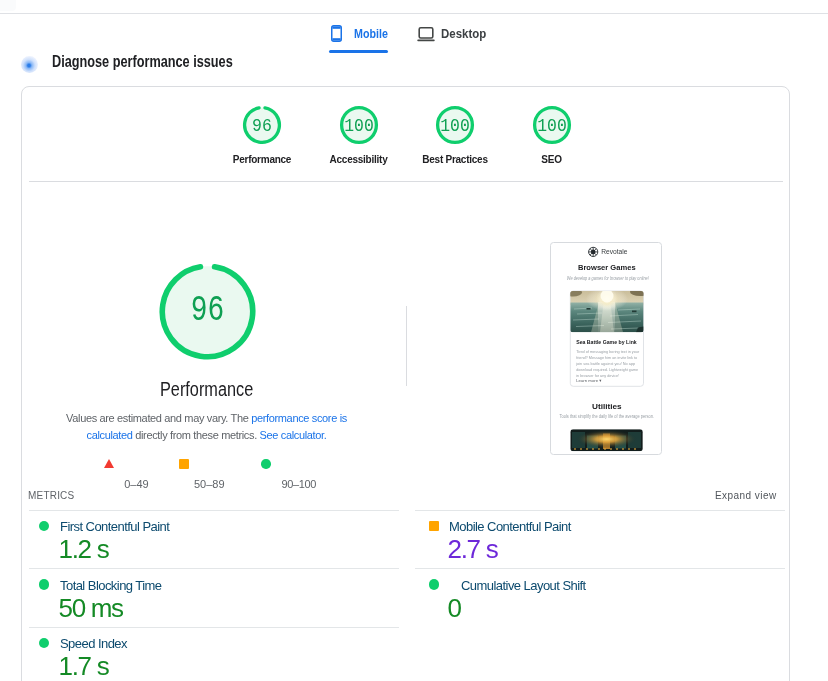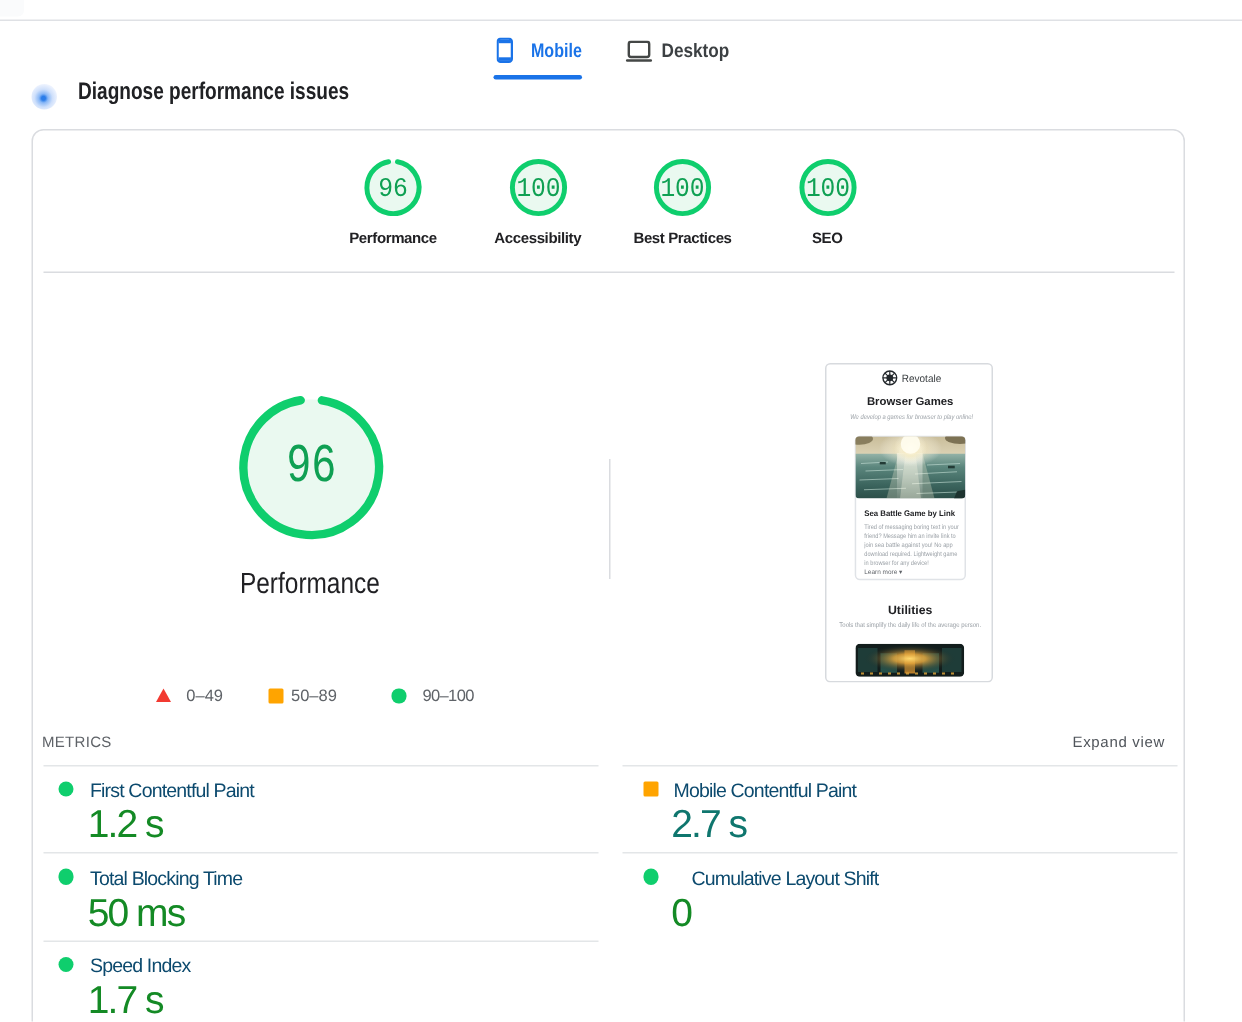--- a/index.html
+++ b/index.html
@@ -3,21 +3,21 @@
 <meta charset="utf-8">
 <style>
   * { margin:0; padding:0; box-sizing:border-box; }
   html,body { width:828px; height:681px; background:#fff; overflow:hidden;
     font-family:"Liberation Sans", sans-serif; }
   .abs { position:absolute; }
   #page { position:relative; width:828px; height:513px; }
   .mtitle { font-size:13px; letter-spacing:-0.55px; color:#0c4a6e; }
   .mval { font-size:26px; letter-spacing:-1.3px; line-height:26px; }
   .glabel { font-size:10px; font-weight:bold; letter-spacing:-0.25px; color:#212124; text-align:center; width:100px; }
-  .leg { font-size:11px; color:#5f6368; line-height:14px; }
+  .leg { font-size:11px; color:#5f6368; line-height:14px;margin-top:20px; }
 </style>
 </head>
 <body>
 <div id="page">
 
   <div class="abs" style="left:0;top:0;width:16px;height:11px;background:#fafbfc;border-radius:0 0 4px 0;"></div>
   <div class="abs" style="left:0;top:13px;width:828px;height:1px;background:#dfe1e5;"></div>
 
   <svg class="abs" style="left:330.5px;top:24.8px" width="11" height="17" viewBox="0 0 11 17">
     <rect x="0.75" y="0.75" width="9.5" height="15.5" rx="2" fill="none" stroke="#1a73e8" stroke-width="1.5"></rect>
@@ -69,20 +69,24 @@
   <div class="abs" style="left:29px;top:181px;width:754px;height:1px;background:#dadce0;"></div>
 
   <svg class="abs" style="left:157.4px;top:260.6px" width="101" height="101" viewBox="0 0 101 101">
     <circle cx="50.5" cy="50.5" r="45.2" fill="#eaf9f0"></circle>
     <circle cx="50.5" cy="50.5" r="45.2" fill="none" stroke="#0fce6d" stroke-width="5.6" pathLength="100" stroke-dasharray="95 5" stroke-linecap="round" transform="rotate(-81 50.5 50.5)"></circle>
     <text x="50.5" y="59.4" text-anchor="middle" font-family="Liberation Mono, monospace" font-size="36.3" fill="#0fa053" textLength="33.5" lengthAdjust="spacingAndGlyphs">96</text>
   </svg>
 
   <div class="abs" style="left:160.2px;top:378.5px;font-size:19.5px;line-height:20px;color:#212124;transform:scaleX(0.835);transform-origin:0 0;">Performance</div>
 
+  <div class="abs" style="left:26px;top:410px;width:361px;text-align:center;font-size:11px;letter-spacing:-0.35px;line-height:17.3px;color:#5f6368;">
+    Values are estimated and may vary. The <span style="color:#1a73e8;">performance score is</span><br>
+    <span style="color:#1a73e8;">calculated</span> directly from these metrics. <span style="color:#1a73e8;">See calculator.</span>
+  </div>
 
   <div class="abs" style="left:103.7px;top:459.4px;width:0;height:0;border-left:5px solid transparent;border-right:5px solid transparent;border-bottom:9.4px solid #f23a31;"></div>
   <div class="abs leg" style="left:124.2px;top:457.3px;">0–49</div>
   <div class="abs" style="left:179px;top:459px;width:10.4px;height:10.4px;background:#ffa400;border-radius:1px;"></div>
   <div class="abs leg" style="left:194px;top:457.3px;">50–89</div>
   <div class="abs" style="left:261.3px;top:459.2px;width:9.4px;height:9.4px;background:#0fce6d;border-radius:50%;"></div>
   <div class="abs leg" style="left:281.6px;top:457.3px;letter-spacing:-0.4px;">90–100</div>
 
   <div class="abs" style="left:406px;top:306px;width:1px;height:80px;background:#dadce0;"></div>
 
@@ -203,21 +207,21 @@
   <div class="abs" style="left:29px;top:568px;width:370px;height:1px;background:#e3e6e8;"></div>
   <div class="abs" style="left:415px;top:568px;width:370px;height:1px;background:#e3e6e8;"></div>
   <div class="abs" style="left:29px;top:626.5px;width:370px;height:1px;background:#e3e6e8;"></div>
 
   <div class="abs" style="left:39px;top:520.8px;width:10.4px;height:10.4px;border-radius:50%;background:#0fce6d;"></div>
   <div class="abs mtitle" style="left:60px;top:519px;">First Contentful Paint</div>
   <div class="abs mval" style="left:58.5px;top:536.3px;color:#148a25;">1.2 s</div>
 
   <div class="abs" style="left:428.5px;top:520.8px;width:10.4px;height:10.4px;border-radius:1px;background:#ffa400;"></div>
   <div class="abs mtitle" style="left:449px;top:519px;">Mobile Contentful Paint</div>
-  <div class="abs mval" style="left:447.5px;top:536.3px;color:#0f766e;">2.7 s</div>
+  <div class="abs mval" style="left:447.5px;top:536.3px;color:#6d28d9;">2.7 s</div>
 
   <div class="abs" style="left:39px;top:579.3px;width:10.4px;height:10.4px;border-radius:50%;background:#0fce6d;"></div>
   <div class="abs mtitle" style="left:60px;top:577.5px;">Total Blocking Time</div>
   <div class="abs mval" style="left:58.5px;top:594.8px;color:#148a25;">50 ms</div>
 
   <div class="abs" style="left:428.5px;top:579.3px;width:10.4px;height:10.4px;border-radius:50%;background:#0fce6d;"></div>
   <div class="abs mtitle" style="left:449px;top:577.5px;margin-left:12px;">Cumulative Layout Shift</div>
   <div class="abs mval" style="left:447.5px;top:594.8px;color:#148a25;">0</div>
 
   <div class="abs" style="left:39px;top:637.8px;width:10.4px;height:10.4px;border-radius:50%;background:#0fce6d;"></div>

